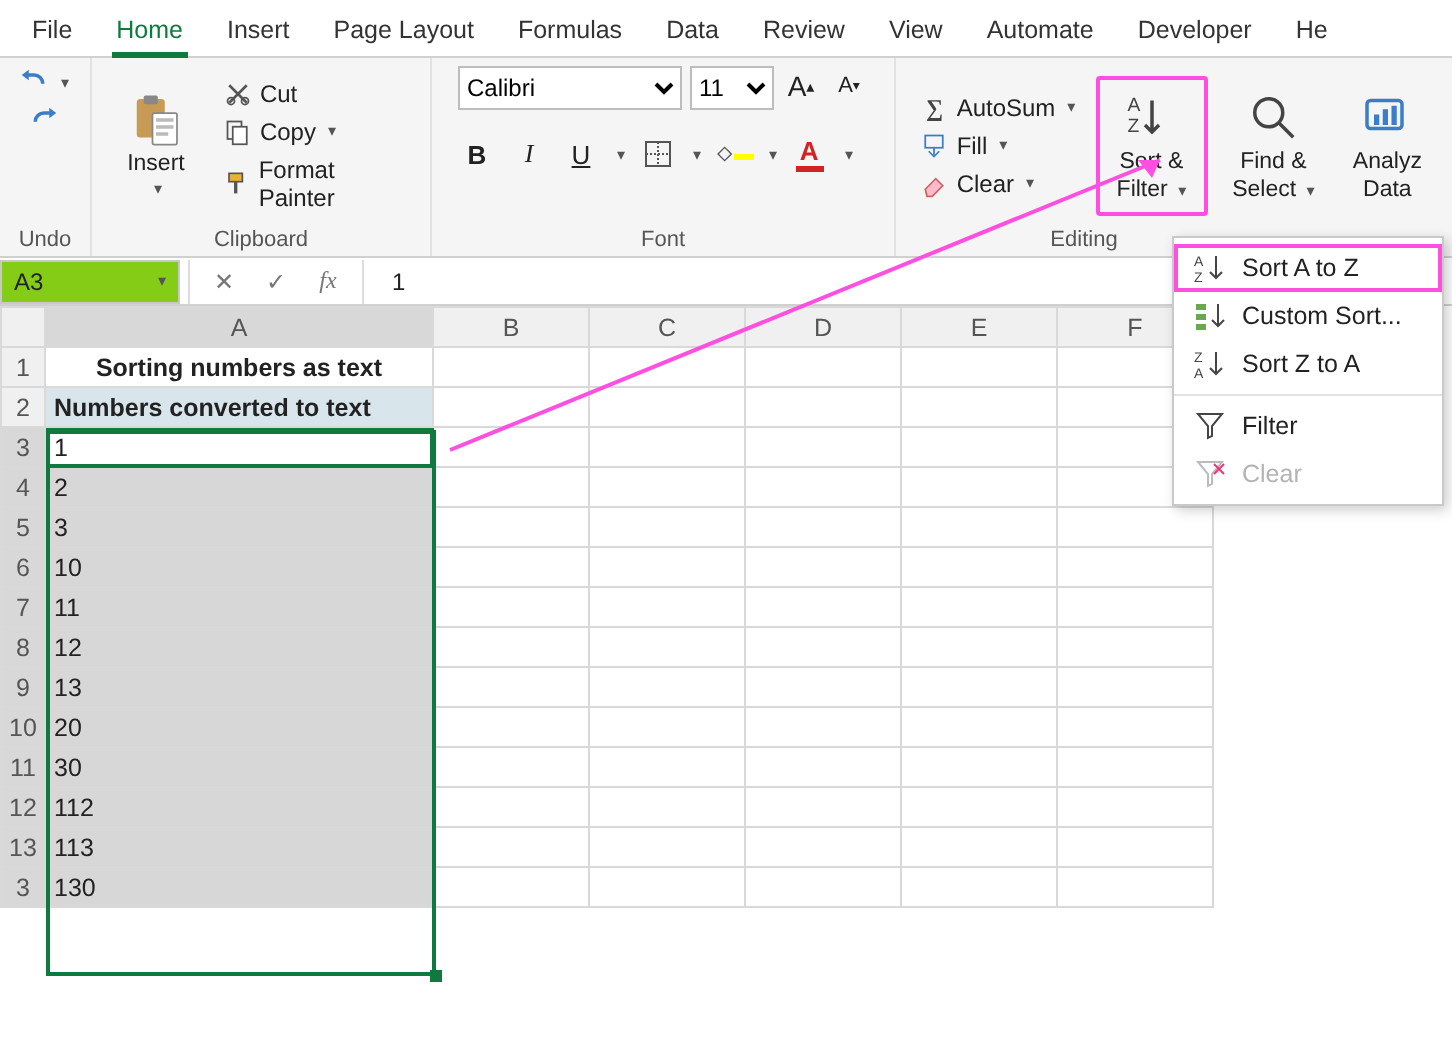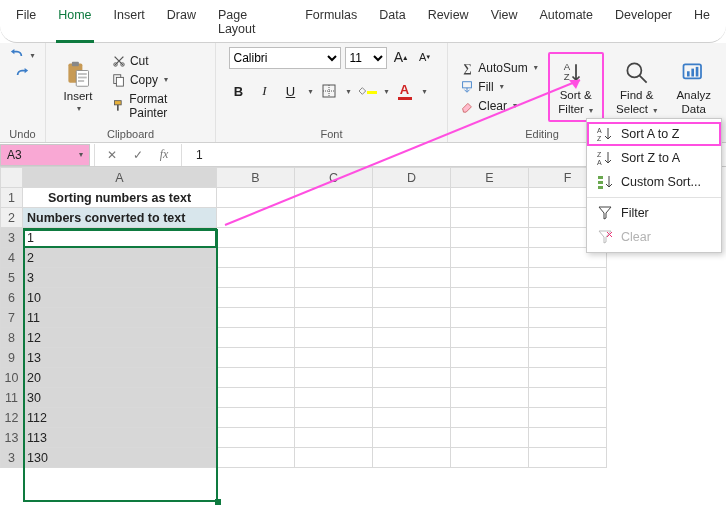--- a/index.html
+++ b/index.html
@@ -14,21 +14,20 @@
     overflow: hidden;
     position: relative;
   }
   
   .tabs {
     display: flex;
     padding: 4px 6px 0 6px;
     gap: 2px;
     border-bottom: 1px solid #d0d0d0;
     background: #fff;
-    border-radius: 17px;
   }
   .tab {
     padding: 4px 10px 6px 10px;
     font-size: 12.5px;
     color: #333;
     cursor: pointer;
   }
   .tab.active { color: #0e7a3f; font-weight: 400; position: relative;}
   .tab.active::after {
     content:"";
@@ -71,21 +70,21 @@
   .sq { width:20px; height:20px; display:flex; align-items:center; justify-content:center; cursor:pointer; font-size:13px; }
   .colorbar { height:3px; width:14px; display:block;}
   .magenta-box { border:2px solid #ff4fe1; border-radius:2px; }
   
   .fbar {
     display:flex; align-items:center;
     border-bottom:1px solid #d0d0d0;
     height:24px;
   }
   .namebox {
-    width:90px; height:22px; border:1px solid #c8c8c8; background:#f9a8d4;
+    width:90px; height:22px; border:1px solid #c8c8c8; background:#84cc16;
     display:flex; align-items:center; padding:0 6px; font-size:12px;
   }
   .fbar .seg { width:26px; text-align:center; color:#777; cursor:pointer; }
   .fxlabel { font-style:italic; font-family: "Times New Roman", serif; color:#555; }
   .formula-val { padding-left:10px; }
   
   .sheet { position:relative; }
   table { border-collapse:collapse; table-layout:fixed; }
   th, td { border:1px solid #d9d9d9; font-size:12.5px; }
   th { background:#f0f0f0; font-weight:normal; color:#555; }
@@ -124,21 +123,20 @@
     position:absolute; width:6px; height:6px; background:#0e7a3f;
   }
 </style>
 </head>
 <body>
 
 <div class="tabs">
   <div class="tab">File</div>
   <div class="tab active">Home</div>
   <div class="tab">Insert</div>
-  <div class="tab">Draw</div>
   <div class="tab">Page Layout</div>
   <div class="tab">Formulas</div>
   <div class="tab">Data</div>
   <div class="tab">Review</div>
   <div class="tab">View</div>
   <div class="tab">Automate</div>
   <div class="tab">Developer</div>
   <div class="tab">He</div>
 </div>
 
@@ -489,37 +487,37 @@
           <text x="0" y="7" font-size="7" fill="#444">A</text>
           <text x="0" y="15" font-size="7" fill="#444">Z</text>
           <path d="M11 2v11M8 10l3 3 3-3" stroke="#444" fill="none"></path>
         </svg>
     </span>
     <span>Sort A to Z</span>
   </div>
   <div class="ditem">
     <span class="dicon">
       <svg viewBox="0 0 16 16">
-          <text x="0" y="7" font-size="7" fill="#444">Z</text>
-          <text x="0" y="15" font-size="7" fill="#444">A</text>
-          <path d="M11 2v11M8 10l3 3 3-3" stroke="#444" fill="none"></path>
-        </svg>
-    </span>
-    <span>Sort Z to A</span>
-  </div>
-  <div class="ditem">
-    <span class="dicon">
-      <svg viewBox="0 0 16 16">
           <rect x="1" y="2" width="5" height="3" fill="#6aa84f"></rect>
           <rect x="1" y="7" width="5" height="3" fill="#6aa84f"></rect>
           <rect x="1" y="12" width="5" height="3" fill="#6aa84f"></rect>
           <path d="M12 2v11M9 10l3 3 3-3" stroke="#444" fill="none"></path>
         </svg>
     </span>
     <span>Custom Sort...</span>
+  </div>
+  <div class="ditem">
+    <span class="dicon">
+      <svg viewBox="0 0 16 16">
+          <text x="0" y="7" font-size="7" fill="#444">Z</text>
+          <text x="0" y="15" font-size="7" fill="#444">A</text>
+          <path d="M11 2v11M8 10l3 3 3-3" stroke="#444" fill="none"></path>
+        </svg>
+    </span>
+    <span>Sort Z to A</span>
   </div>
   <div class="sep"></div>
   <div class="ditem">
     <span class="dicon">
       <svg viewBox="0 0 16 16">
           <path d="M2 2h12L9 8v5l-2 1V8z" fill="none" stroke="#444"></path>
         </svg>
     </span>
     <span>Filter</span>
   </div>

